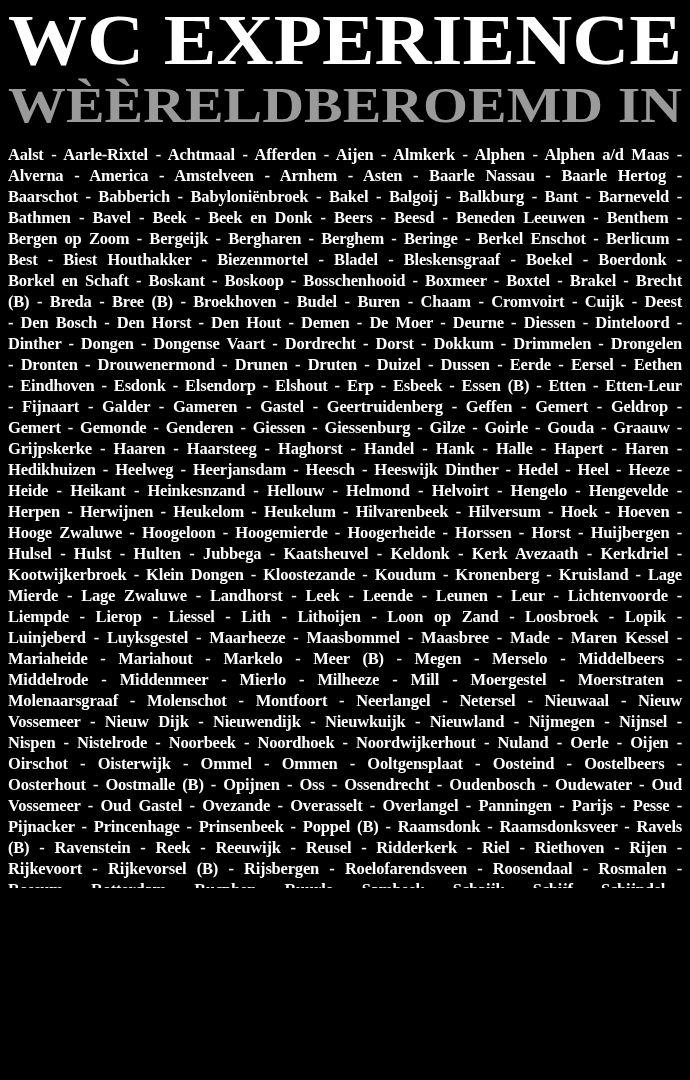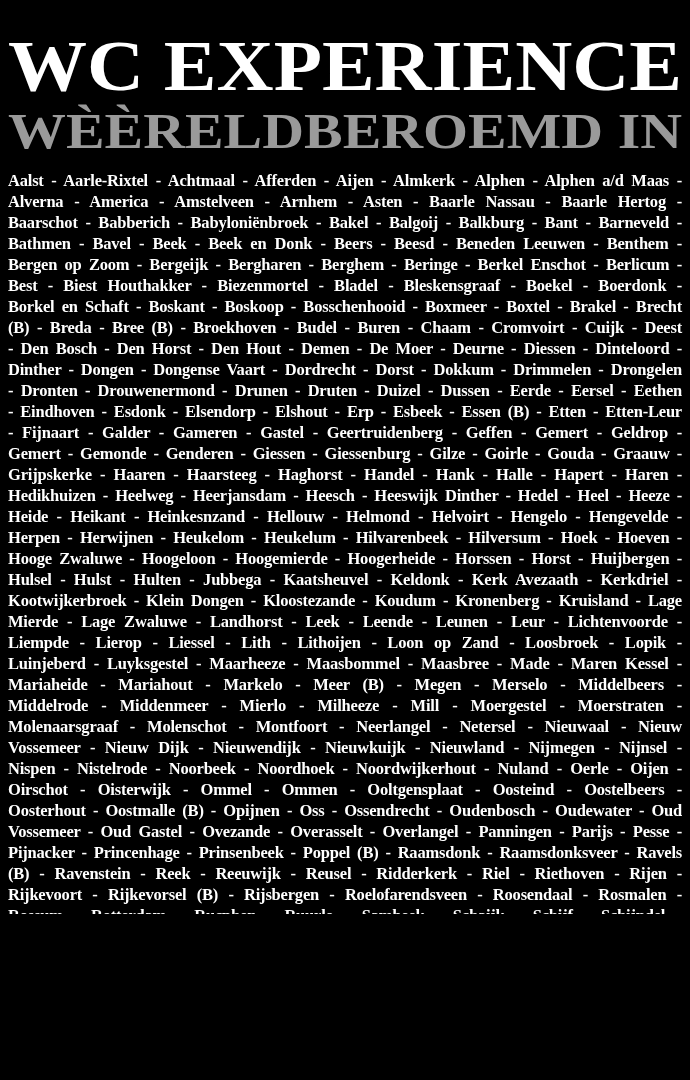--- a/index.html
+++ b/index.html
@@ -8,21 +8,20 @@
     background: #000000;
   }
   .poster {
     position: relative;
     width: 690px;
     height: 888px;
     background: #000000;
     overflow: hidden;
     font-family: "Liberation Serif", serif;
     box-sizing: border-box;
-    margin-top: 26px;
   }
   .title-svg, .subtitle-svg {
     display: block;
     margin: 0 auto;
   }
   .title-svg text {
     font-family: "Liberation Serif", serif;
     font-weight: bold;
     fill: #ffffff;
   }

